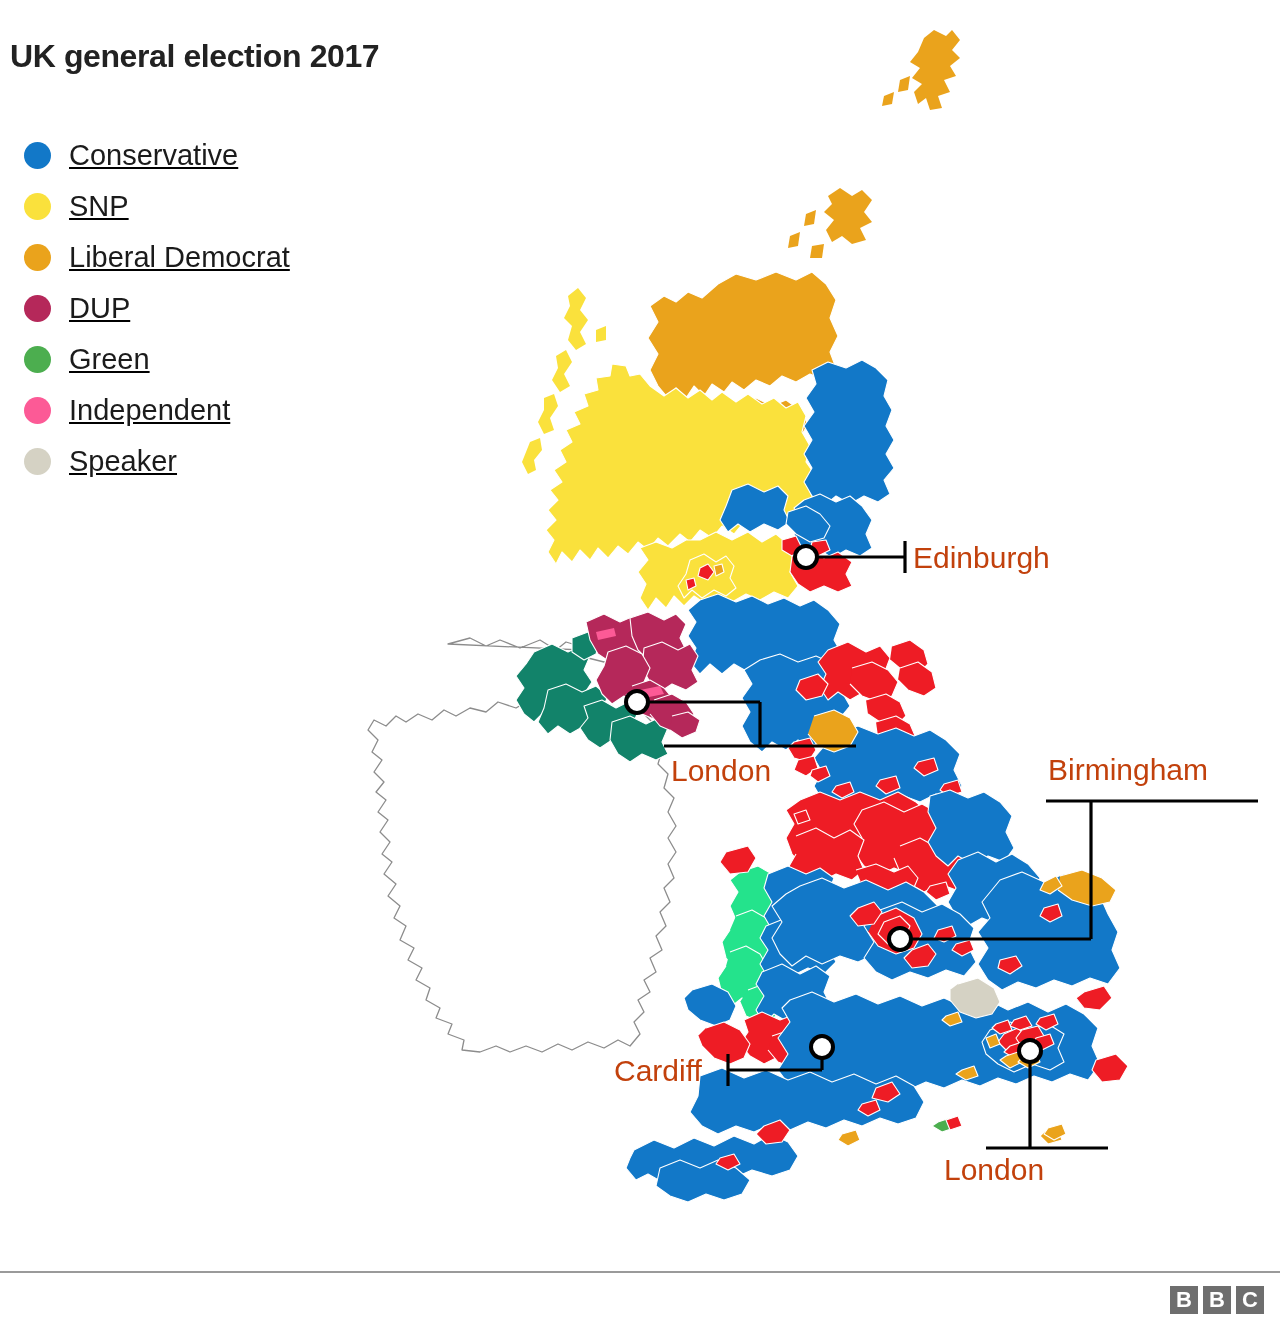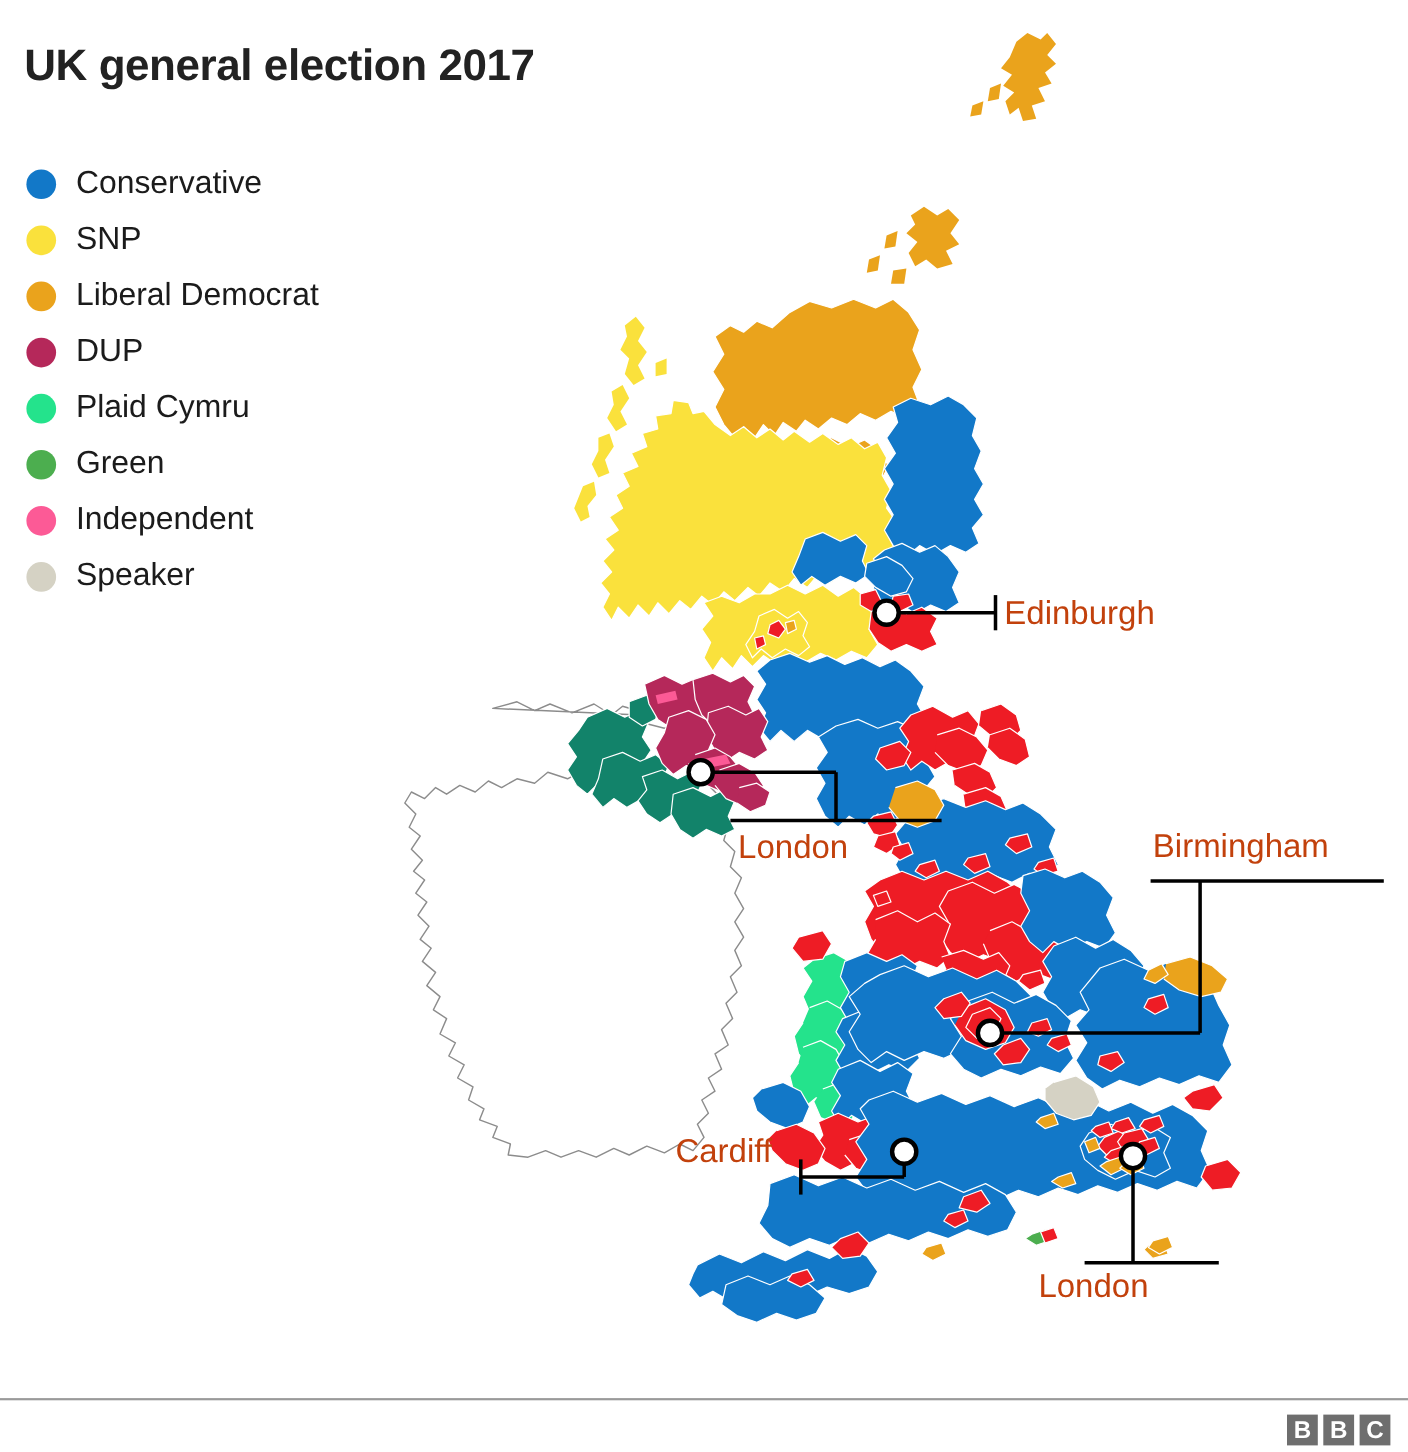--- a/index.html
+++ b/index.html
@@ -7,29 +7,29 @@
     width:1280px;height:1320px;
     background:#ffffff;
     font-family:"Liberation Sans", sans-serif;
     overflow:hidden;
     position:relative;
   }
   #root{position:relative;width:1280px;height:1320px;}
 
   
   .title{
-    position:absolute;left:22px;top:38px;
-    font-size:40px;font-weight:bold;color:#222222;
+    position:absolute;left:10px;top:38px;
+    font-size:32px;font-weight:bold;color:#222222;
     letter-spacing:-0.4px;white-space:nowrap;
   }
 
   
   .legend{position:absolute;left:24px;top:130px;}
   .legend-item{
-    display:flex;align-items:flex-end;height:51px;
+    display:flex;align-items:center;height:51px;text-decoration:underline;
   }
   .swatch{
     width:27px;height:27px;border-radius:50%;
     flex:0 0 auto;margin-right:18px;
   }
   .legend-label{
     font-size:29px;color:#1b1b1b;white-space:nowrap;line-height:1;
   }
 
   
@@ -73,24 +73,20 @@
       <span class="swatch" style="background: rgb(250, 225, 60);"></span>
       <span class="legend-label">SNP</span>
     </div>
     <div class="legend-item">
       <span class="swatch" style="background: rgb(234, 163, 28);"></span>
       <span class="legend-label">Liberal Democrat</span>
     </div>
     <div class="legend-item">
       <span class="swatch" style="background: rgb(181, 40, 90);"></span>
       <span class="legend-label">DUP</span>
-    </div>
-    <div class="legend-item">
-      <span class="swatch" style="background: rgb(36, 227, 140);"></span>
-      <span class="legend-label">Plaid Cymru</span>
     </div>
     <div class="legend-item">
       <span class="swatch" style="background: rgb(76, 174, 79);"></span>
       <span class="legend-label">Green</span>
     </div>
     <div class="legend-item">
       <span class="swatch" style="background: rgb(252, 90, 150);"></span>
       <span class="legend-label">Independent</span>
     </div>
     <div class="legend-item">
@@ -247,21 +243,21 @@
         <circle cx="822" cy="1047" r="11" fill="#ffffff" stroke="#000000" stroke-width="4"></circle>
         <line x1="1030" y1="1062" x2="1030" y2="1148" stroke="#000000" stroke-width="3.2"></line>
         <line x1="986" y1="1148" x2="1108" y2="1148" stroke="#000000" stroke-width="3.2"></line>
         <circle cx="1030" cy="1051" r="11" fill="#ffffff" stroke="#000000" stroke-width="4"></circle>
       </g>
   </svg>
 
   <div class="city-label" style="left:913px;top:543px;">Edinburgh</div>
   <div class="city-label" style="left:671px;top:756px;">London</div>
   <div class="city-label" style="left:1048px;top:755px;">Birmingham</div>
-  <div class="city-label" style="left:614px;top:1032px;">Cardiff</div>
+  <div class="city-label" style="left:614px;top:1056px;">Cardiff</div>
   <div class="city-label" style="left:944px;top:1155px;">London</div>
 
   <div class="footer-rule"></div>
   <div class="bbc-logo">
     <span class="bbc-box">B</span>
     <span class="bbc-box">B</span>
     <span class="bbc-box">C</span>
   </div>
 
 </div>

